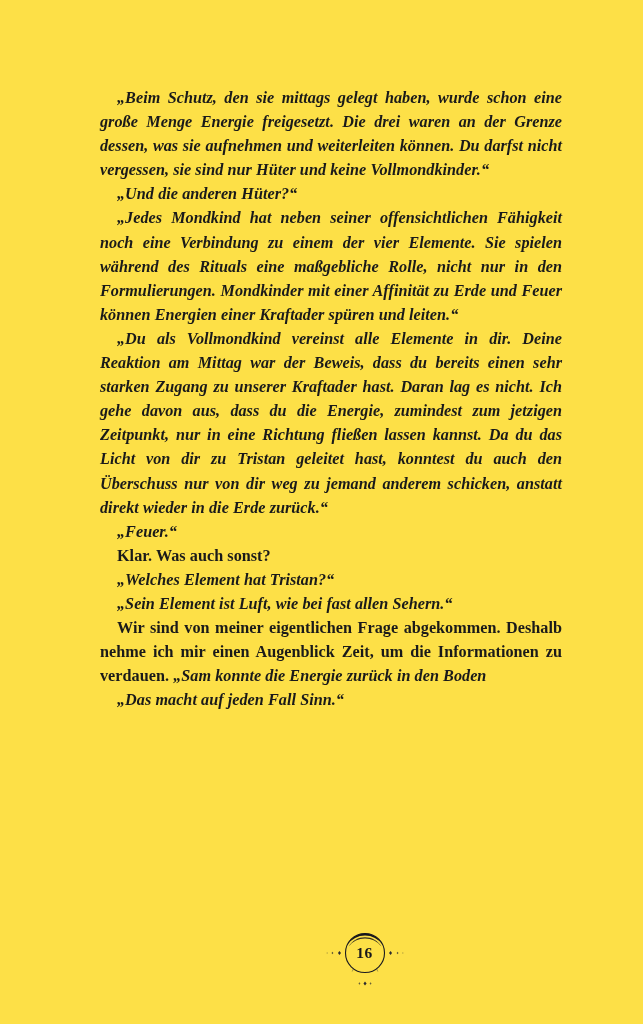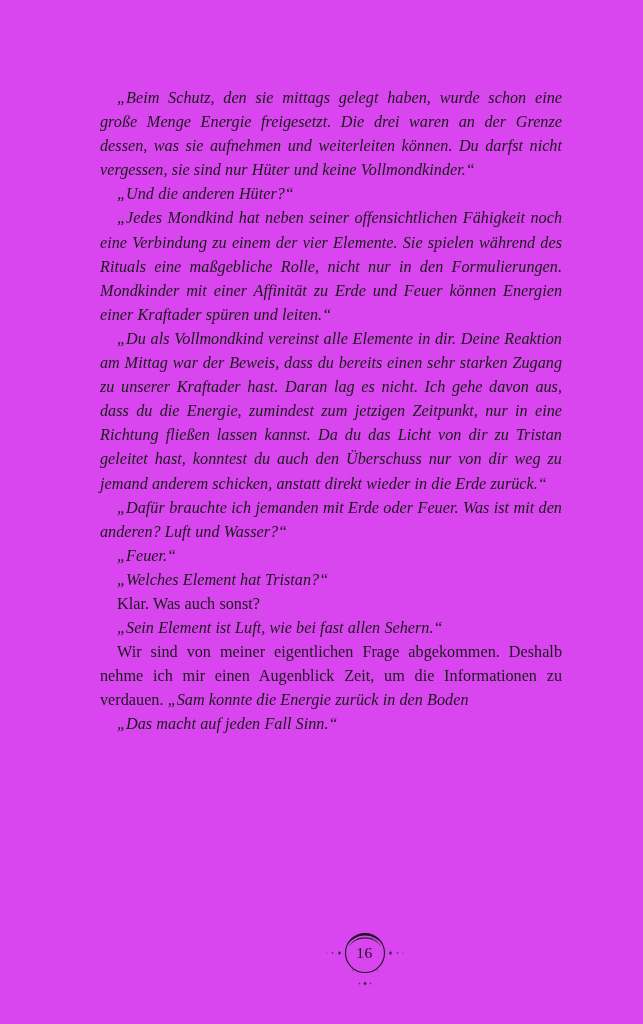--- a/index.html
+++ b/index.html
@@ -12,22 +12,23 @@
     height: 1024px;
     overflow: hidden;
     font-family: "Liberation Serif", "DejaVu Serif", serif;
     color: #1a1a1a;
   }
 
   .page {
     position: relative;
     width: 643px;
     height: 1024px;
-    background: #d946ef;
+    background: #fde047;
     box-sizing: border-box;
+    font-weight: bold;
   }
 
   .text-block {
     position: absolute;
     left: 100px;
     top: 86px;
     width: 462px;
   }
 
   p.para {
@@ -111,29 +112,28 @@
 
     <p class="para italic">„Beim Schutz, den sie mittags gelegt haben, wurde schon eine große Menge Energie freigesetzt. Die drei waren an der Grenze dessen, was sie aufnehmen und weiterleiten können. Du darfst nicht vergessen, sie sind nur Hüter und keine Vollmondkinder.“</p>
 
     <p class="para italic">„Und die anderen Hüter?“</p>
 
     <p class="para italic">„Jedes Mondkind hat neben seiner offensichtlichen Fähigkeit noch eine Verbindung zu einem der vier Elemente. Sie spielen während des Rituals eine maßgebliche Rolle, nicht nur in den Formulierungen. Mondkinder mit einer Affinität zu Erde und Feuer können Energien einer Kraftader spüren und leiten.“</p>
 
 
     <p class="para italic">„Du als Vollmondkind vereinst alle Elemente in dir. Deine Reaktion am Mittag war der Beweis, dass du bereits einen sehr starken Zugang zu unserer Kraftader hast. Daran lag es nicht. Ich gehe davon aus, dass du die Energie, zumindest zum jetzigen Zeitpunkt, nur in eine Richtung fließen lassen kannst. Da du das Licht von dir zu Tristan geleitet hast, konntest du auch den Überschuss nur von dir weg zu jemand anderem schicken, anstatt direkt wieder in die Erde zurück.“</p>
 
-    <p class="para italic">„Dafür brauchte ich jemanden mit Erde oder Feuer. Was ist mit den anderen? Luft und Wasser?“</p>
 
 
 
     <p class="para italic">„Feuer.“</p>
 
+    <p class="para roman">Klar. Was auch sonst?</p>
+
     <p class="para italic">„Welches Element hat Tristan?“</p>
-
-    <p class="para roman">Klar. Was auch sonst?</p>
 
     <p class="para italic">„Sein Element ist Luft, wie bei fast allen Sehern.“</p>
 
     <p class="para roman"><span class="mix-roman">Wir sind von meiner eigentlichen Frage abgekommen. Des­halb nehme ich mir einen Augenblick Zeit, um die Informa­tionen zu verdauen. </span><span class="mix-italic">„Sam konnte die Energie zurück in den Boden</span></p>
 
     <p class="para italic">„Das macht auf jeden Fall Sinn.“</p>
 
   </div>
 
   <div class="folio">

